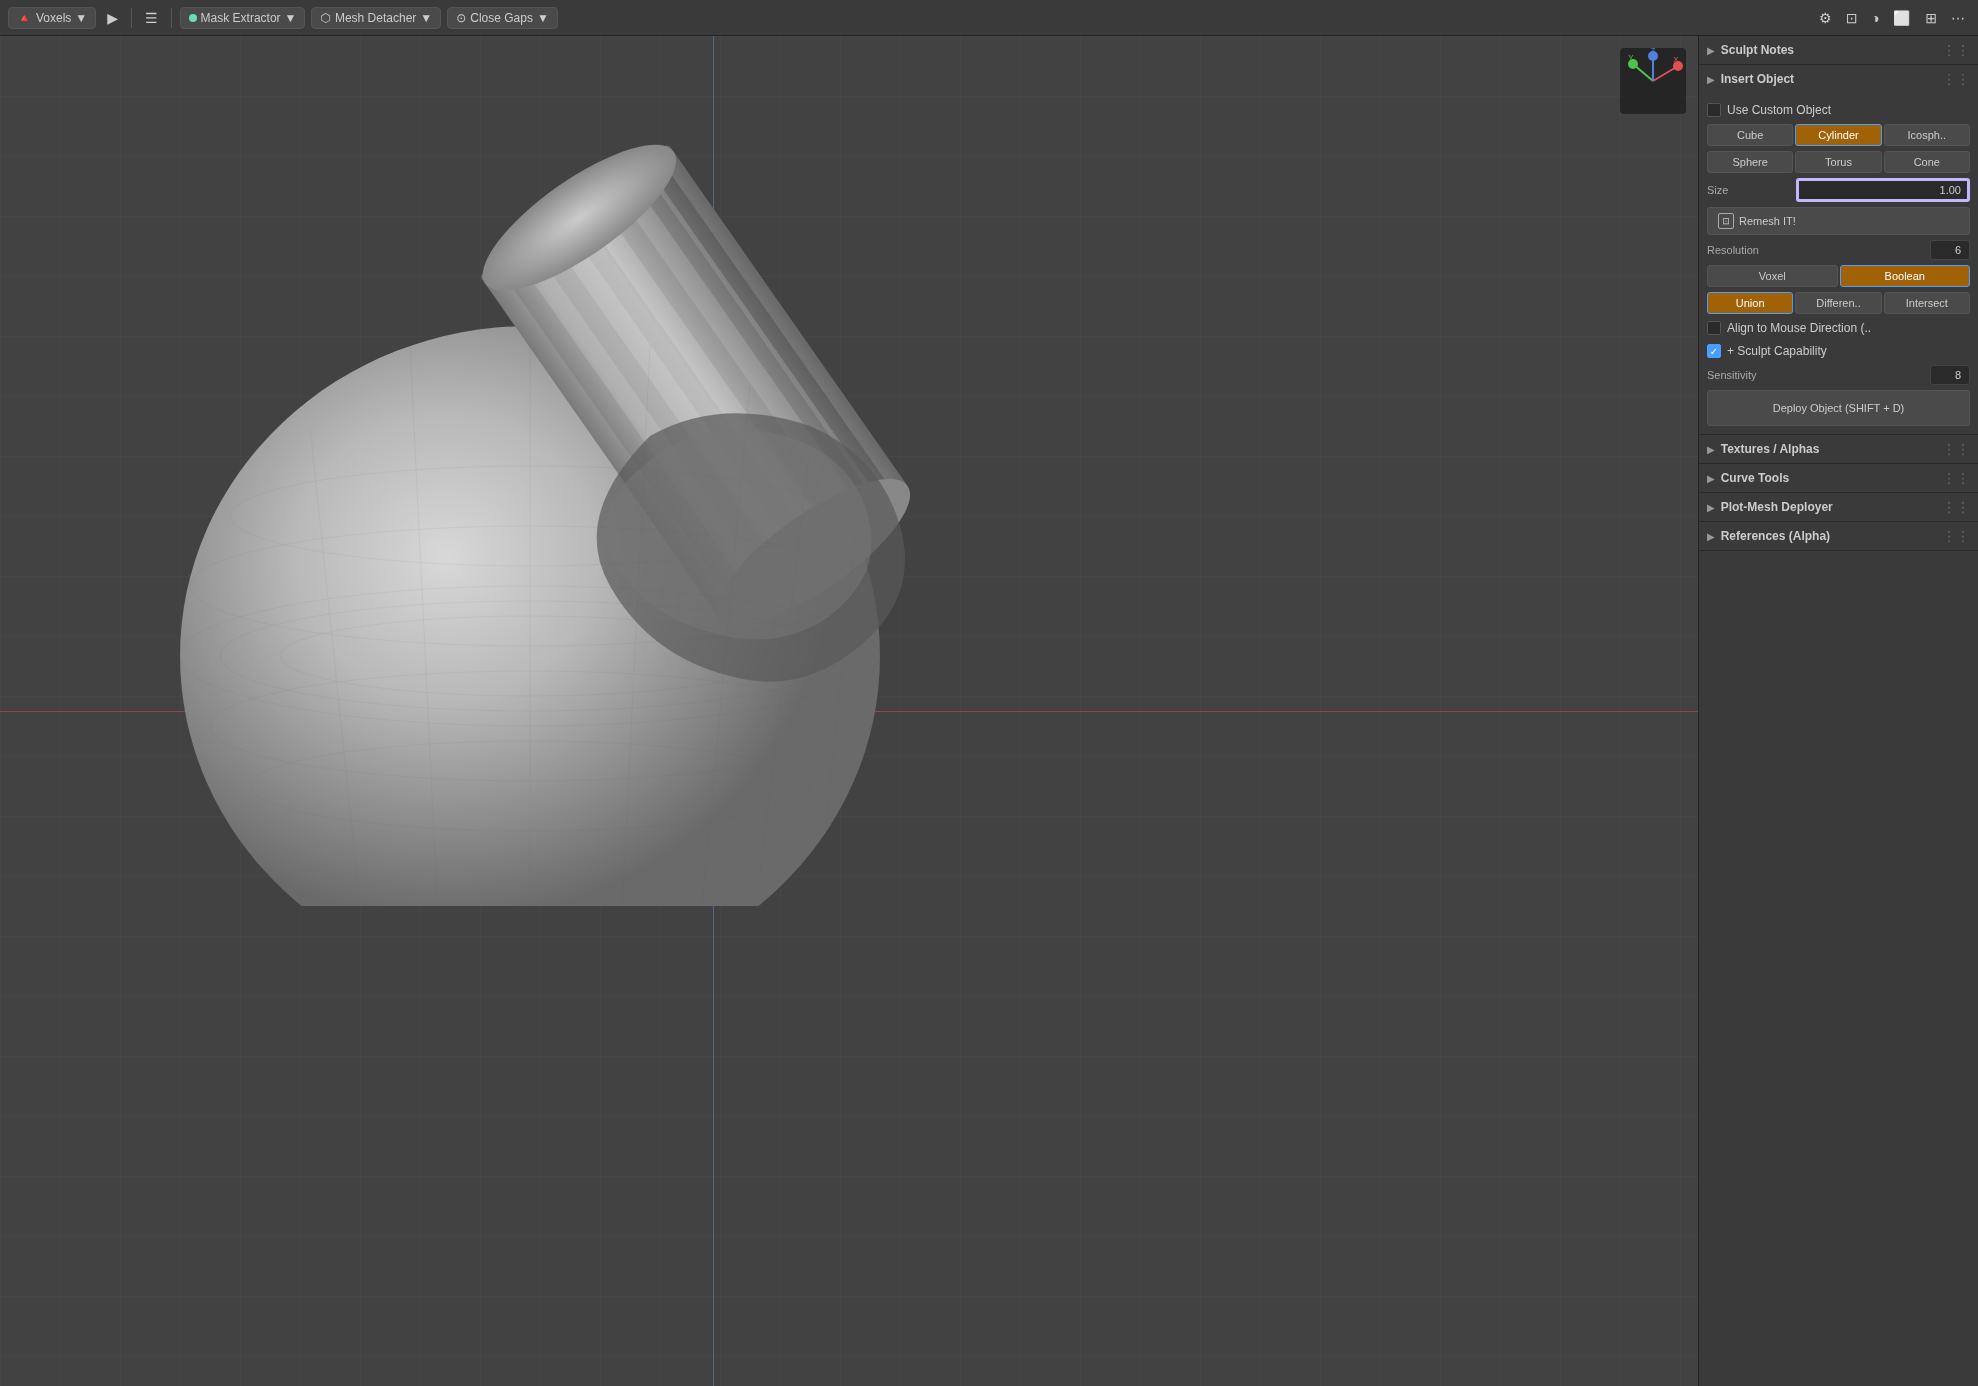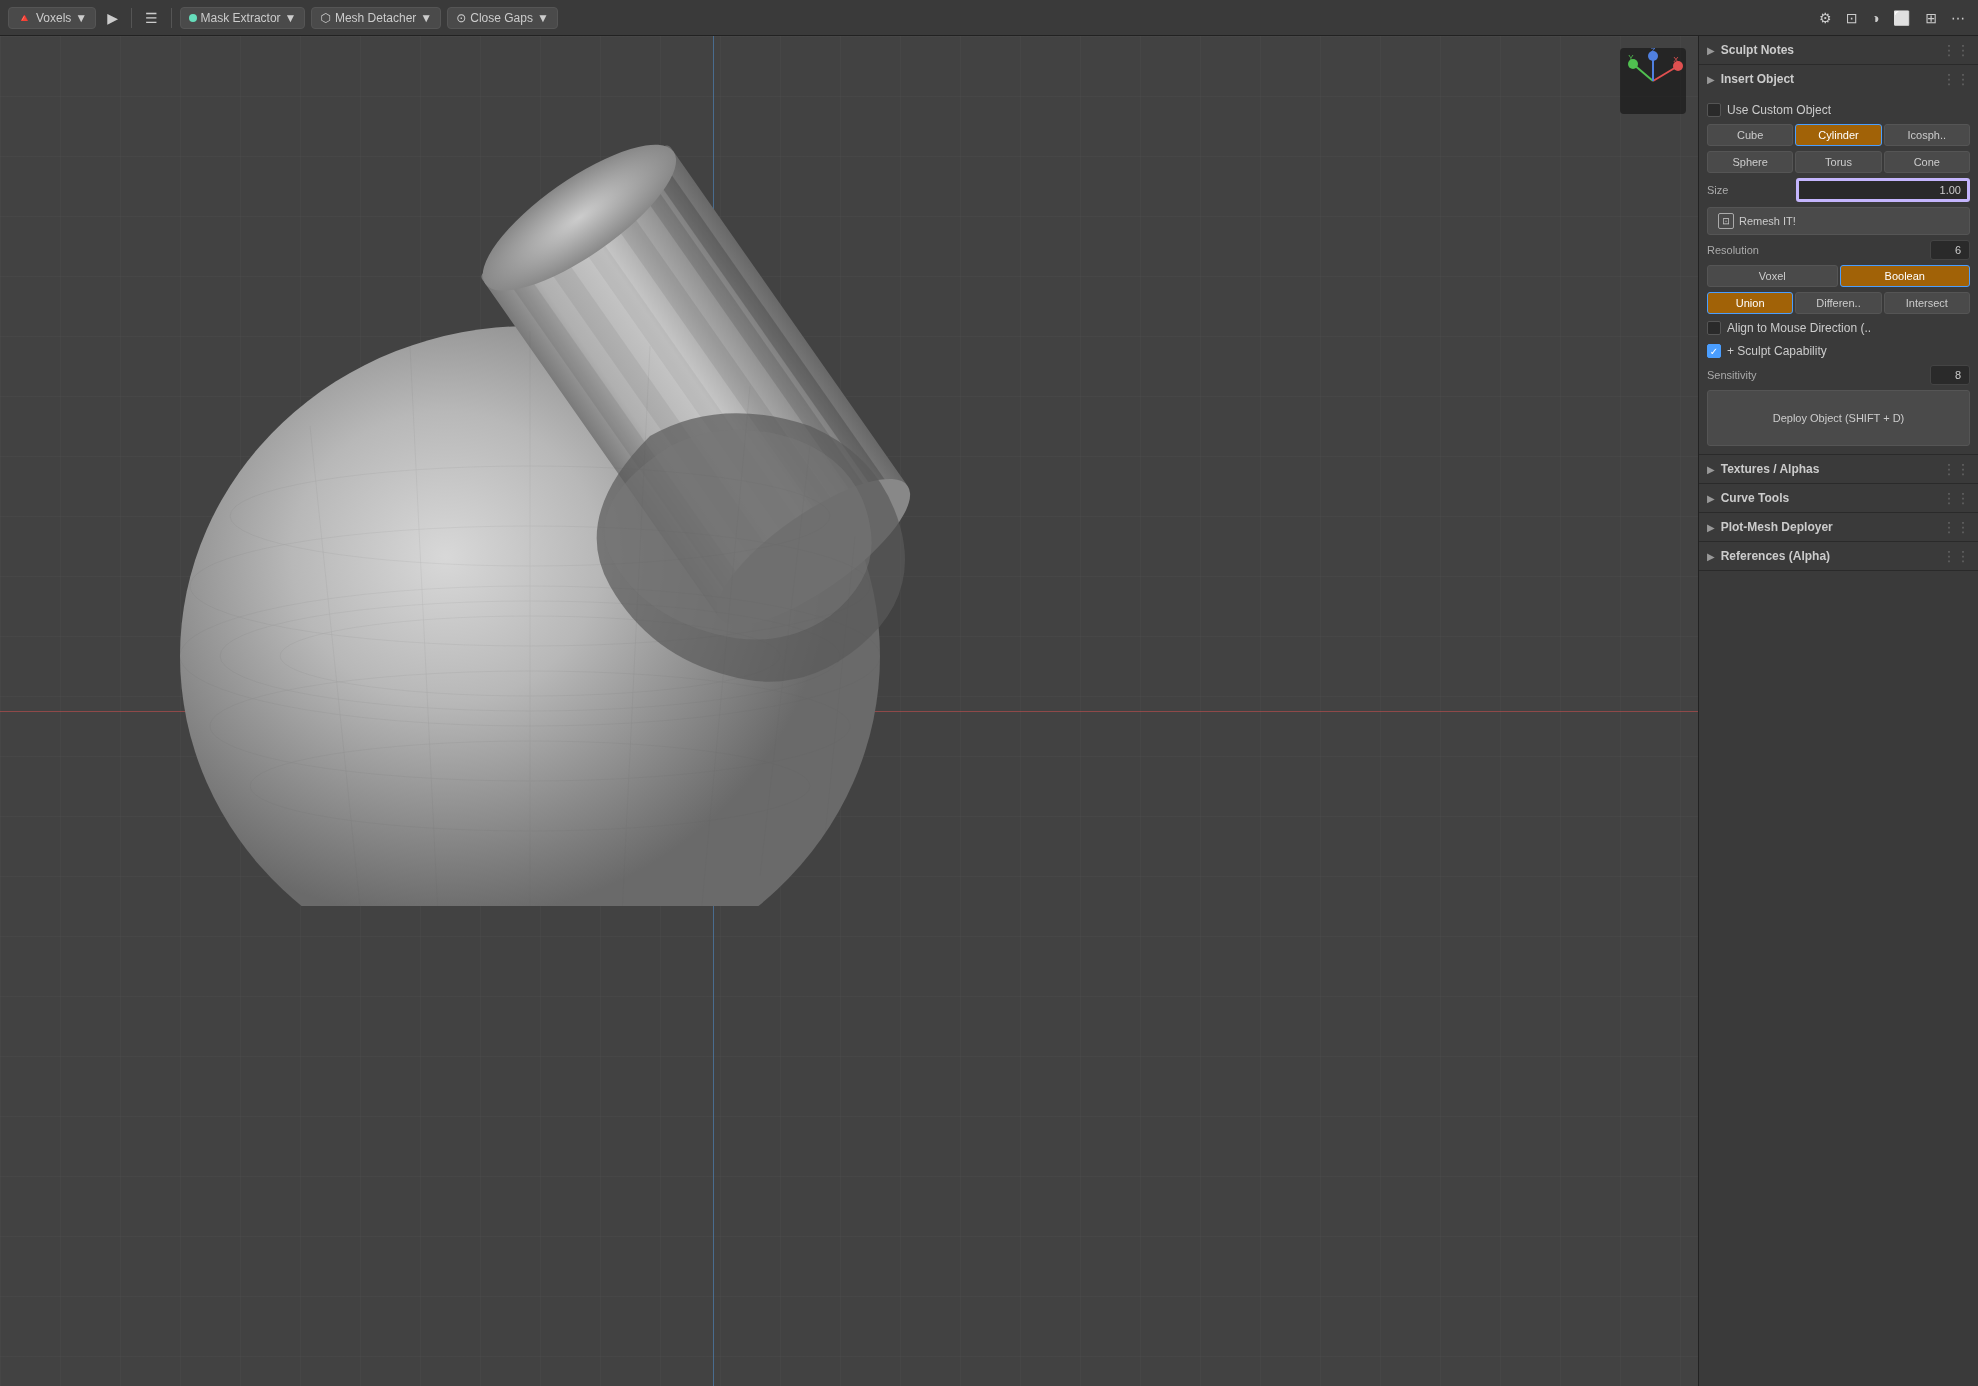--- a/index.html
+++ b/index.html
@@ -289,21 +289,21 @@
       font-size: 11px;
       min-width: 40px;
       text-align: right;
     }
 
     .full-btn {
       background: #4a4a4a;
       border: 1px solid #555;
       border-radius: 3px;
       color: #ccc;
-      padding: 21px 10px;
+      padding: 11px 10px;
       cursor: pointer;
       font-size: 11px;
       width: 100%;
       text-align: center;
     }
 
     .sensitivity-row {
       display: flex;
       align-items: center;
       gap: 5px;

